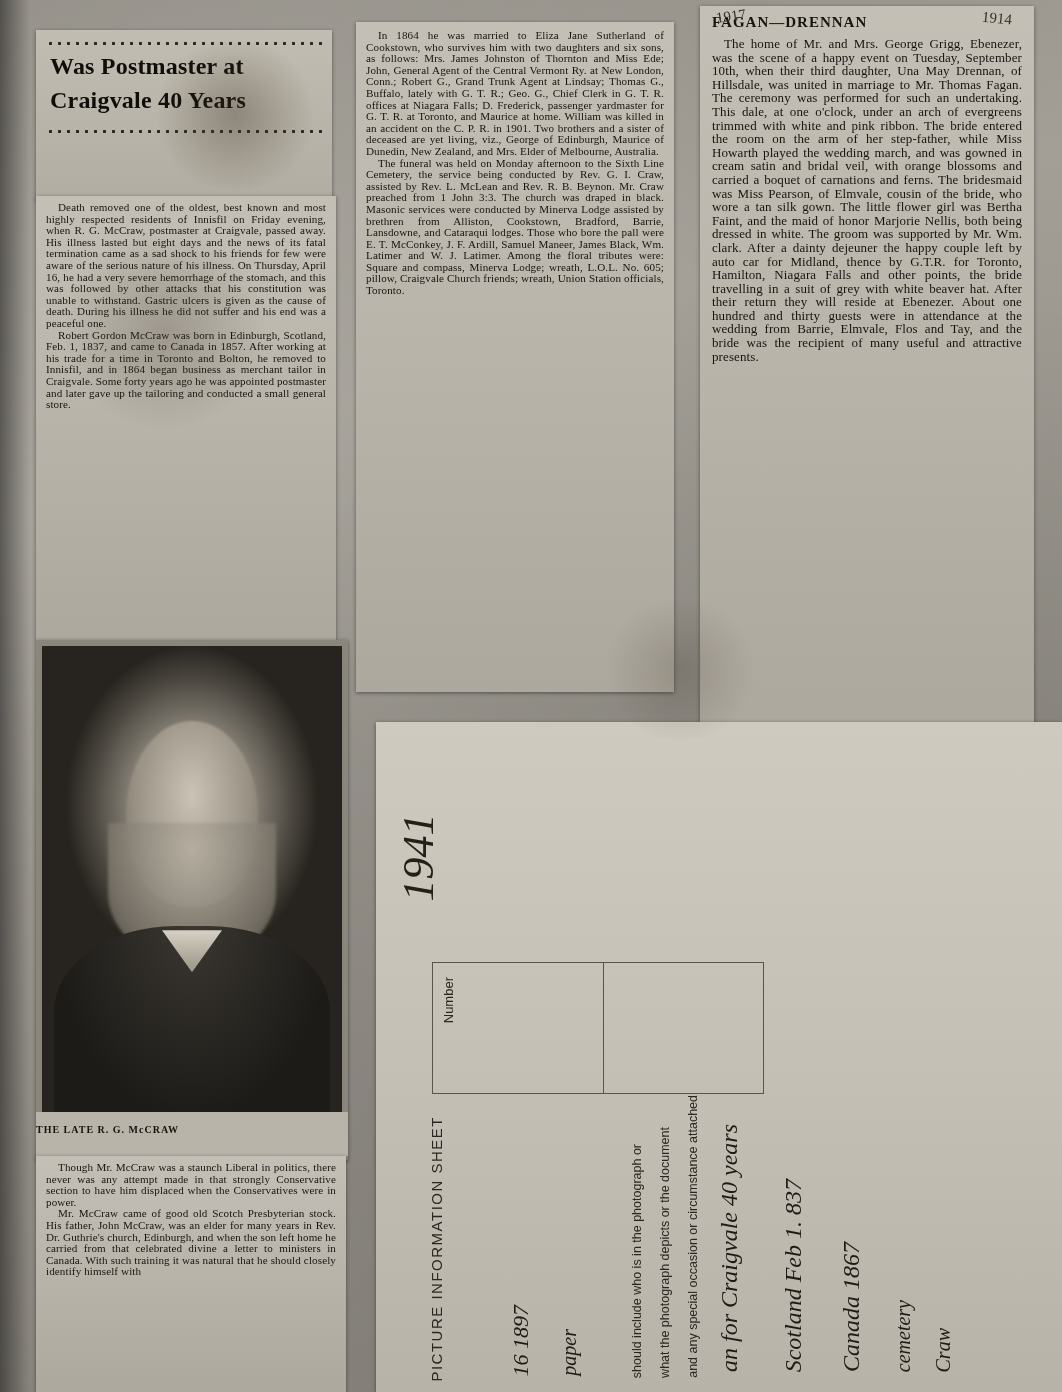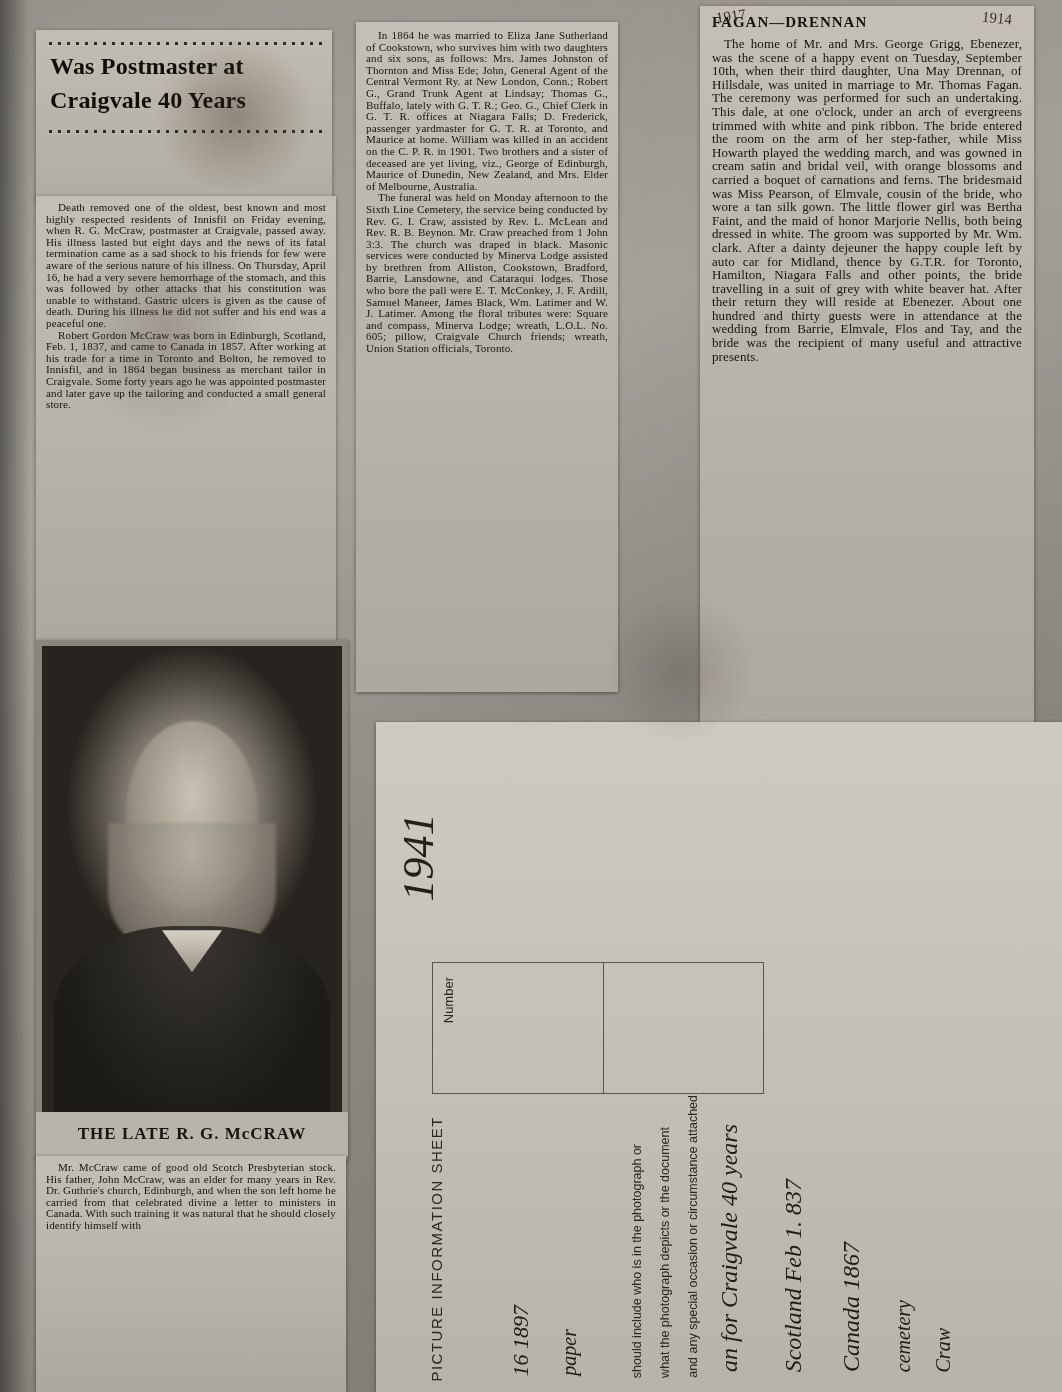--- a/index.html
+++ b/index.html
@@ -54,21 +54,21 @@
     font-weight:bold;
     font-size:24px;
     line-height:28px;
     padding:6px 12px 0 14px;
     color:#100e0a;
     letter-spacing:.2px;
   }
   .headline-txt .l2{display:block;margin-top:6px;}
   
   #col1{left:36px;top:196px;width:300px;height:444px;padding:6px 10px 0 10px;box-sizing:border-box;}
-  #col2{left:356px;top:22px;width:262px;height:670px;padding:8px 10px 8px 10px;box-sizing:border-box;}
+  #col2{left:356px;top:22px;width:318px;height:670px;padding:8px 10px 8px 10px;box-sizing:border-box;}
   #col3{left:700px;top:6px;width:334px;height:718px;padding:8px 12px 0 12px;box-sizing:border-box;}
   #col3 .col-text{font-size:13px;line-height:13.6px;}
   .col3-head{
     text-align:left;font-weight:bold;font-size:15px;letter-spacing:1px;
     font-family:"Liberation Serif", serif;margin-bottom:6px;
   }
   .yearmark{
     position:absolute;font-family:"Liberation Serif", serif;
     font-size:15px;color:#3a3027;transform:rotate(-8deg);
   }
@@ -99,22 +99,22 @@
     border-radius:44% 44% 0 0;
     filter:blur(.6px);
   }
   .collar{
     position:absolute;left:40%;top:61%;width:20%;height:9%;
     background:linear-gradient(180deg,#d7d1c4,#9a9488);
     clip-path:polygon(50% 100%,0 0,100% 0);
     filter:blur(.5px);
   }
   .photo-caption{
-    text-align:center;font-family:"Liberation Serif", serif;
-    font-weight:bold;font-size:17px;letter-spacing:1px;
+    font-family:"Liberation Serif", serif;
+    font-weight:bold;font-size:10px;letter-spacing:1px;
     padding-top:12px;color:#16140f;
     background:#b9b4a9;
   }
   #photocapwrap{
     position:absolute;left:36px;top:1112px;width:312px;height:44px;
     background:#b9b4a9;
   }
   
   #col4{left:36px;top:1156px;width:310px;height:236px;padding:6px 10px 0 10px;box-sizing:border-box;}
   
@@ -208,20 +208,21 @@
     <div class="body-sil"></div>
     <div class="collar"></div>
   </div>
 </div>
 <div id="photocapwrap">
   <div class="photo-caption">THE LATE R. G. McCRAW</div>
 </div>
 
 <div class="clip noise" id="col4">
   <div class="col-text">
+    <p>Though Mr. McCraw was a staunch Liberal in politics, there never was any attempt made in that strongly Conservative section to have him displaced when the Conservatives were in power.</p>
     <p>Mr. McCraw came of good old Scotch Presbyterian stock. His father, John McCraw, was an elder for many years in Rev. Dr. Guthrie's church, Edinburgh, and when the son left home he carried from that celebrated divine a letter to ministers in Canada. With such training it was natural that he should closely identify himself with</p>
   </div>
 </div>
 
 <div class="clip" id="sheet">
 
   <div class="vtext" style="left:52px;bottom:10px;font-size:15px;letter-spacing:1.5px;">PICTURE INFORMATION SHEET</div>
 
   <div class="sheet-box">
     <div class="divider"></div>

